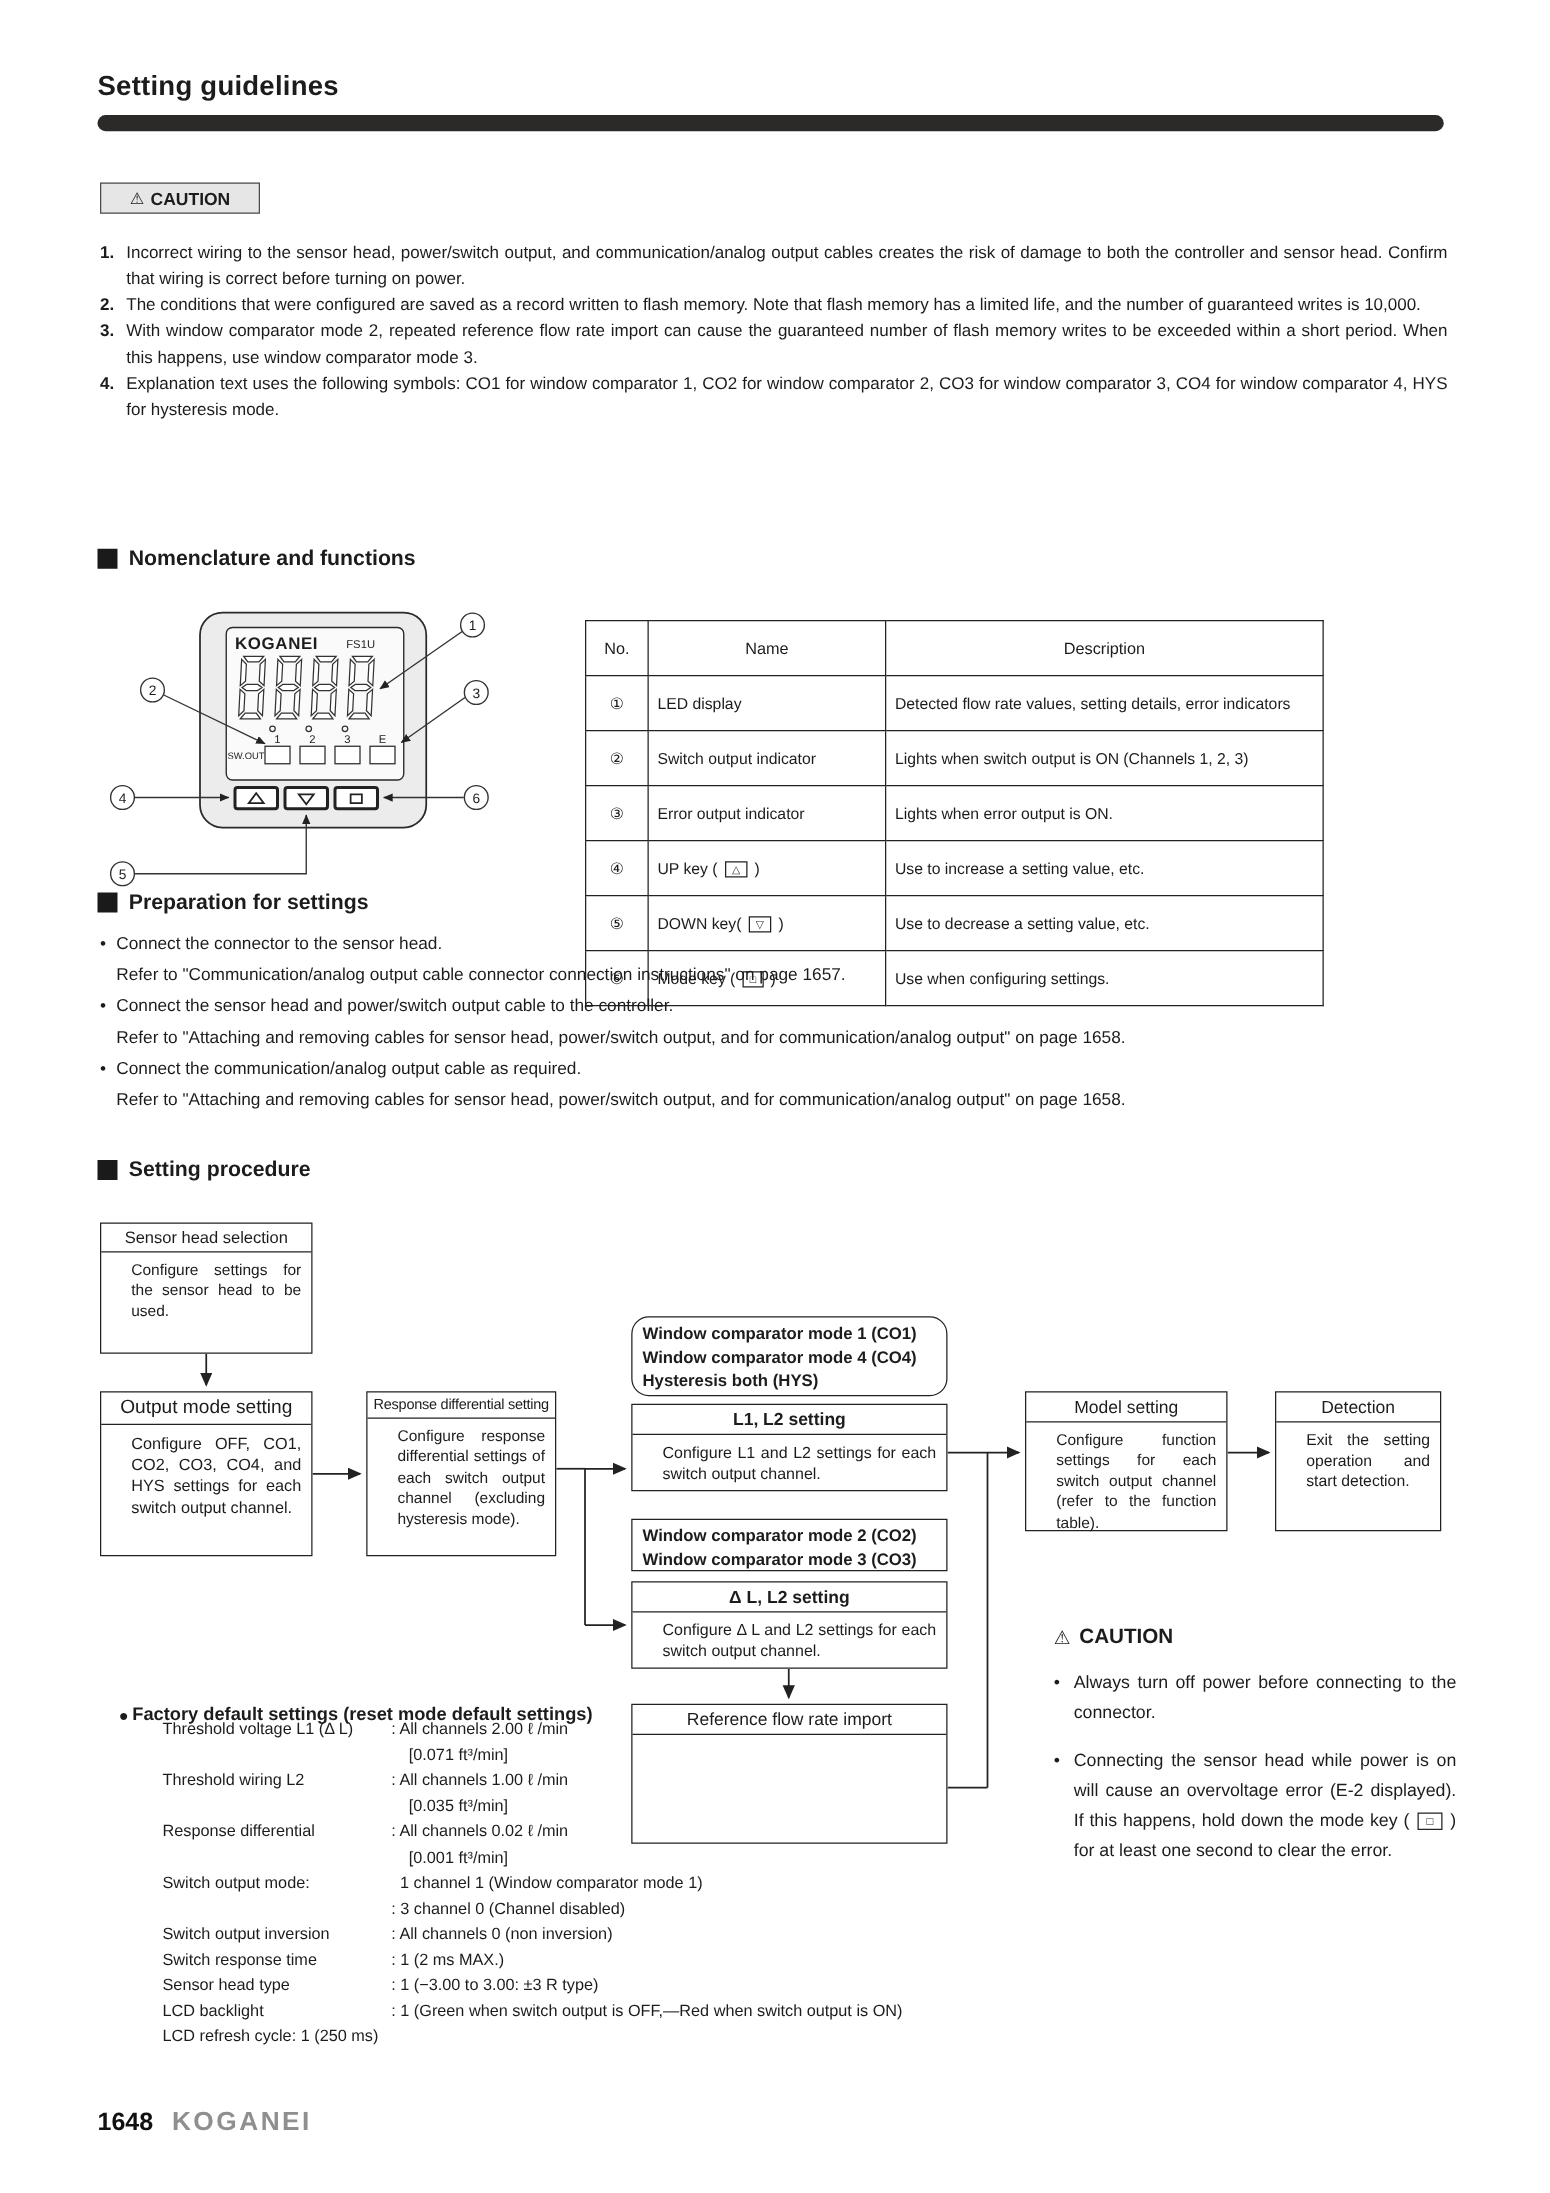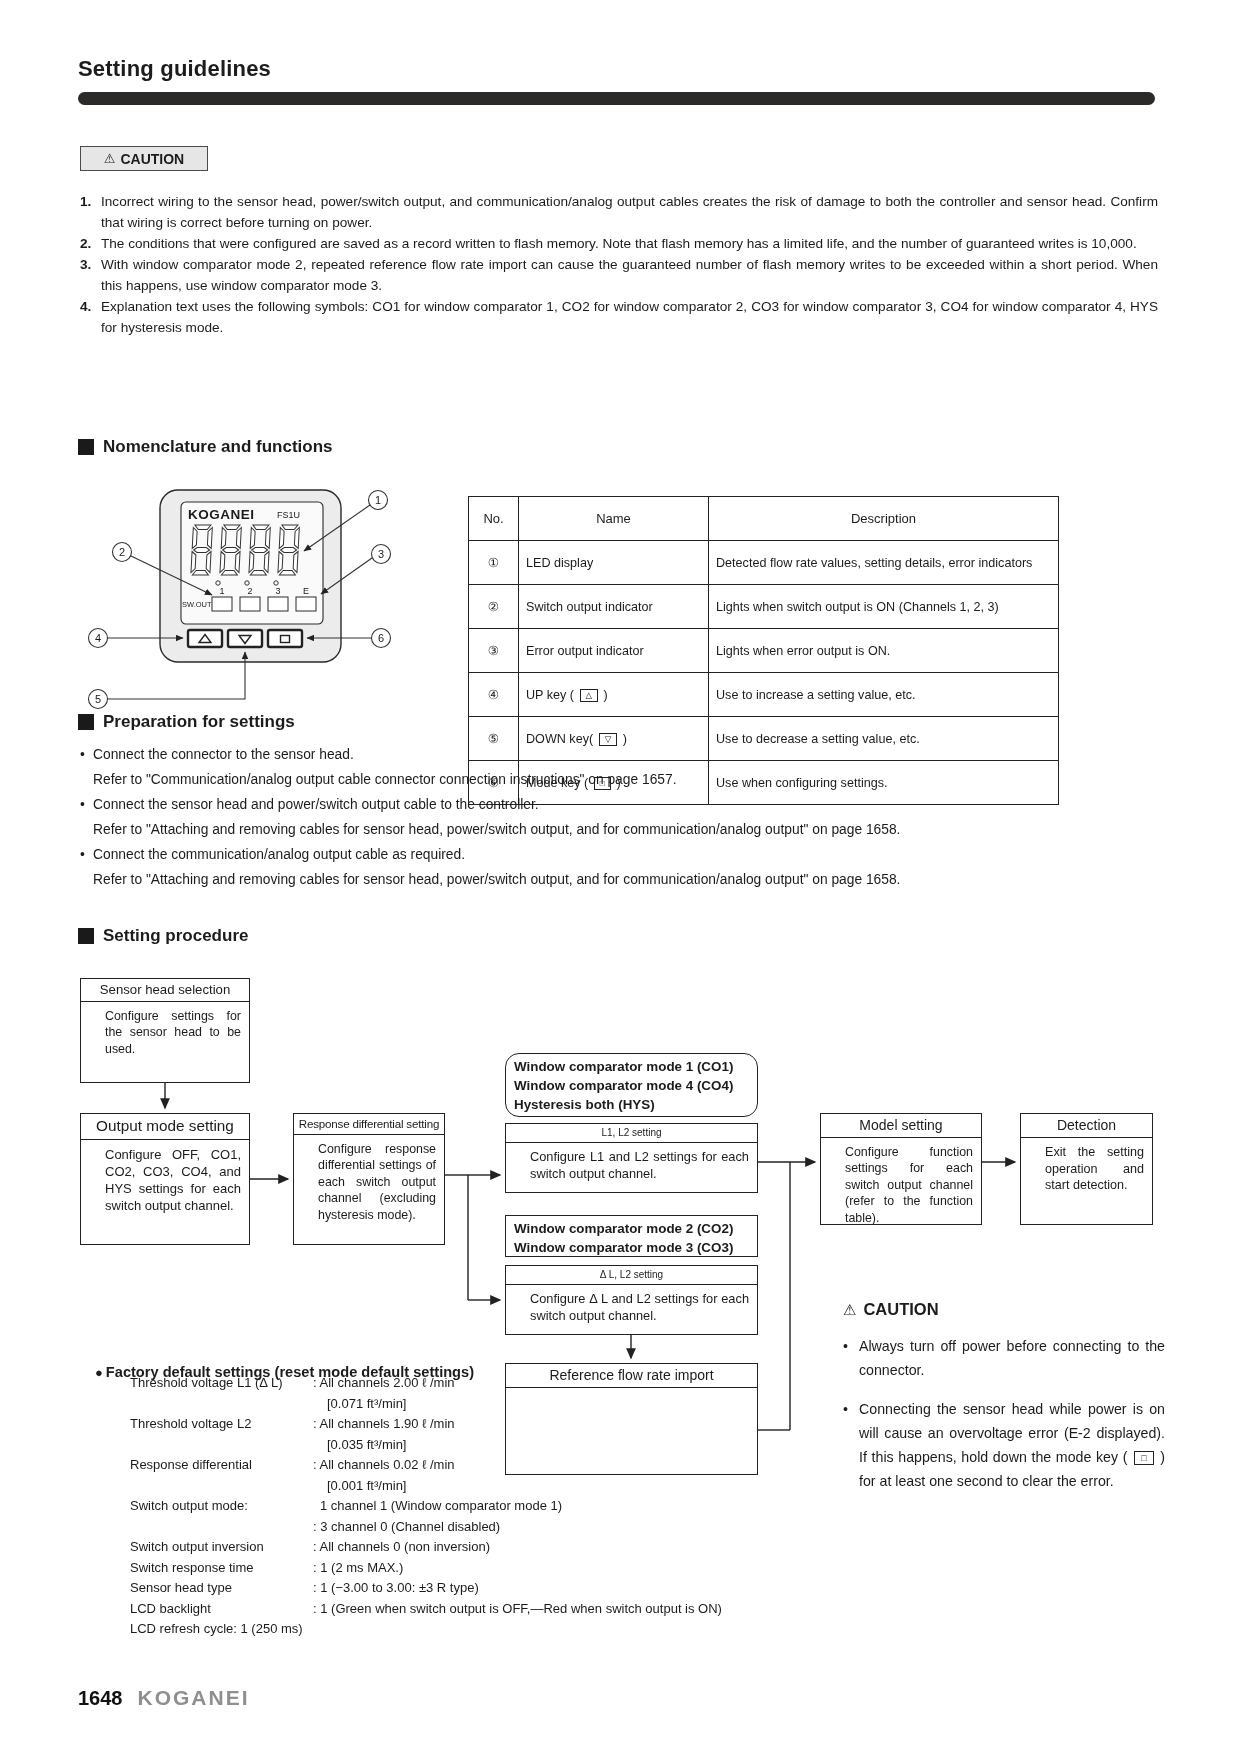--- a/index.html
+++ b/index.html
@@ -70,21 +70,21 @@
   #box-sensor-head .ft { font-size:13.2px; }
   #box-sensor-head .fb { font-size:12.4px; }
   #box-output-mode   { left:80px;   top:1113px; width:170px; height:132px; }
   #box-output-mode .ft { font-size:15.3px; }
   #box-output-mode .fb { font-size:13px; }
   #box-response-diff { left:293px;  top:1113px; width:152px; height:132px; }
   #box-response-diff .ft { font-size:11.6px; letter-spacing:-.2px; padding-left:0; padding-right:0; }
   #box-response-diff .fb { font-size:12.4px; }
   #head-mode-group-1 { left:505px;  top:1053px; width:253px; height:64px; font-size:13.4px;border-radius:14px; }
   #box-l1-l2         { left:505px;  top:1123px; width:253px; height:70px; }
-  #box-l1-l2 .ft, #box-dl-l2 .ft { font-size:10px; }
+  #box-l1-l2 .ft, #box-dl-l2 .ft { font-size:14px;font-weight:bold; }
   #box-l1-l2 .fb, #box-dl-l2 .fb { font-size:12.8px; }
   #head-mode-group-2 { left:505px;  top:1215px; width:253px; height:42px; font-size:13.4px; }
   #box-dl-l2         { left:505px;  top:1265px; width:253px; height:70px; }
   #box-ref-import    { left:505px;  top:1363px; width:253px; height:112px; }
   #box-ref-import .ft { font-size:14px; }
   #box-ref-import .fb { font-size:12.8px; }
   #box-model         { left:820px;  top:1113px; width:162px; height:112px; }
   #box-model .ft { font-size:14px; }
   #box-model .fb { font-size:12.4px; }
   #box-detection     { left:1020px; top:1113px; width:133px; height:112px; }
@@ -361,22 +361,22 @@
   <div class="abs" id="factory-rows">
     <div class="frow">
         <span class="flab">Threshold voltage L1 (Δ L)</span>
         <span class="fval">: All channels 2.00 ℓ /min</span>
       </div>
     <div class="frow">
         <span class="flab"></span>
         <span class="fval indent">[0.071 ft³/min]</span>
       </div>
     <div class="frow">
-        <span class="flab">Threshold voltage L2</span>
-        <span class="fval">: All channels 1.90 ℓ /min</span>
+        <span class="flab">Threshold wiring L2</span>
+        <span class="fval">: All channels 1.00 ℓ /min</span>
       </div>
     <div class="frow">
         <span class="flab"></span>
         <span class="fval indent">[0.035 ft³/min]</span>
       </div>
     <div class="frow">
         <span class="flab">Response differential</span>
         <span class="fval">: All channels 0.02 ℓ /min</span>
       </div>
     <div class="frow">

